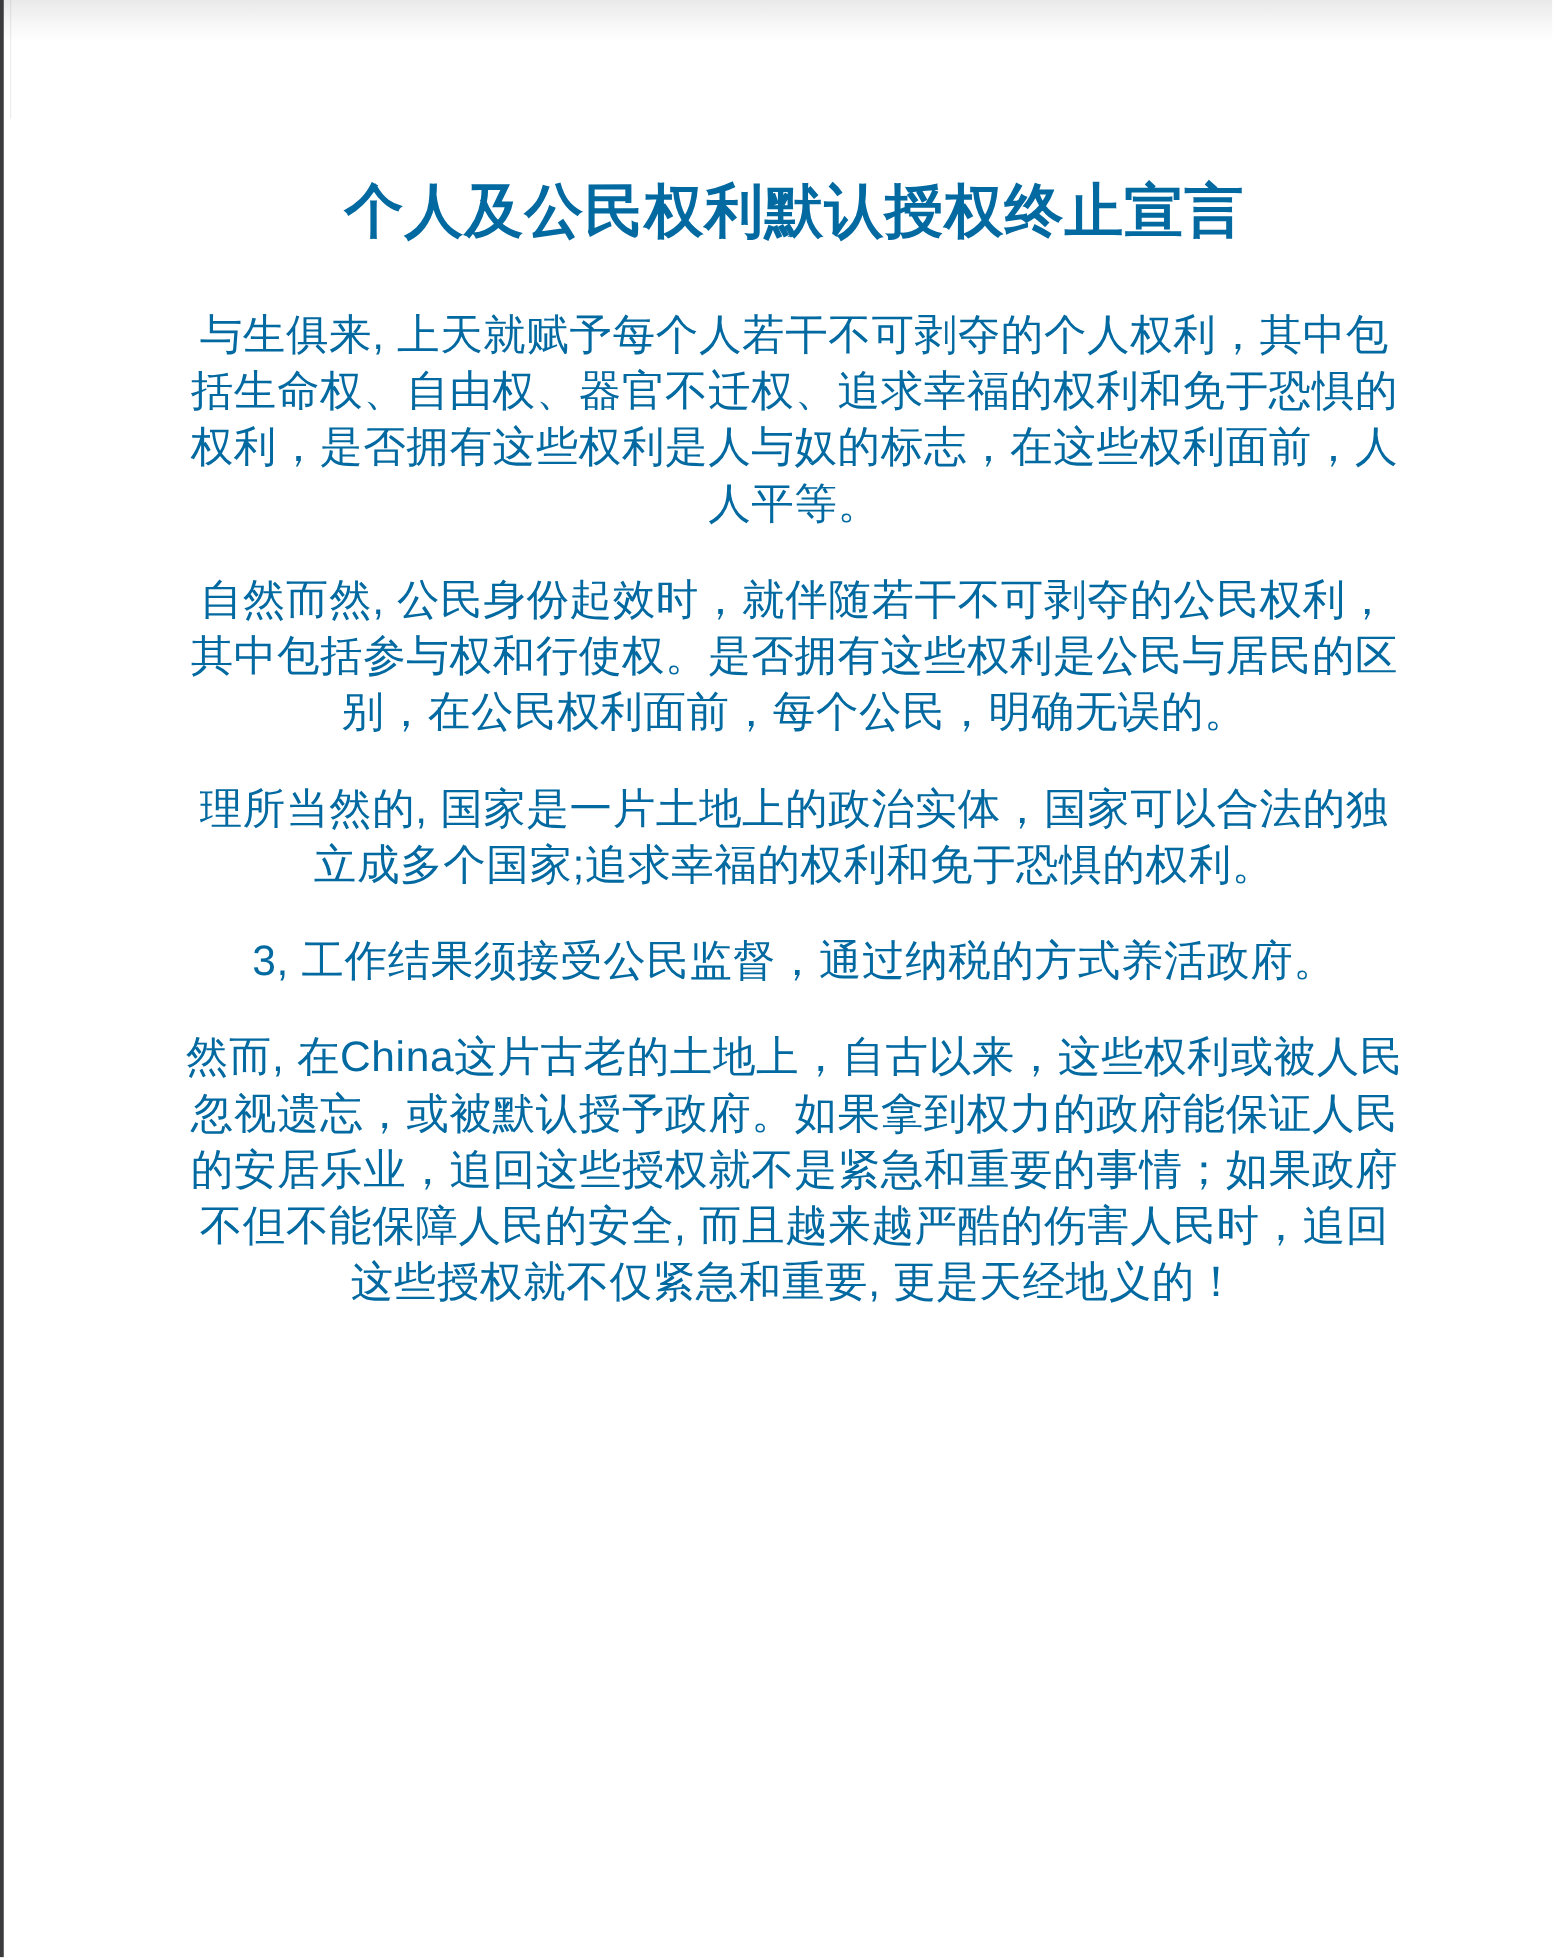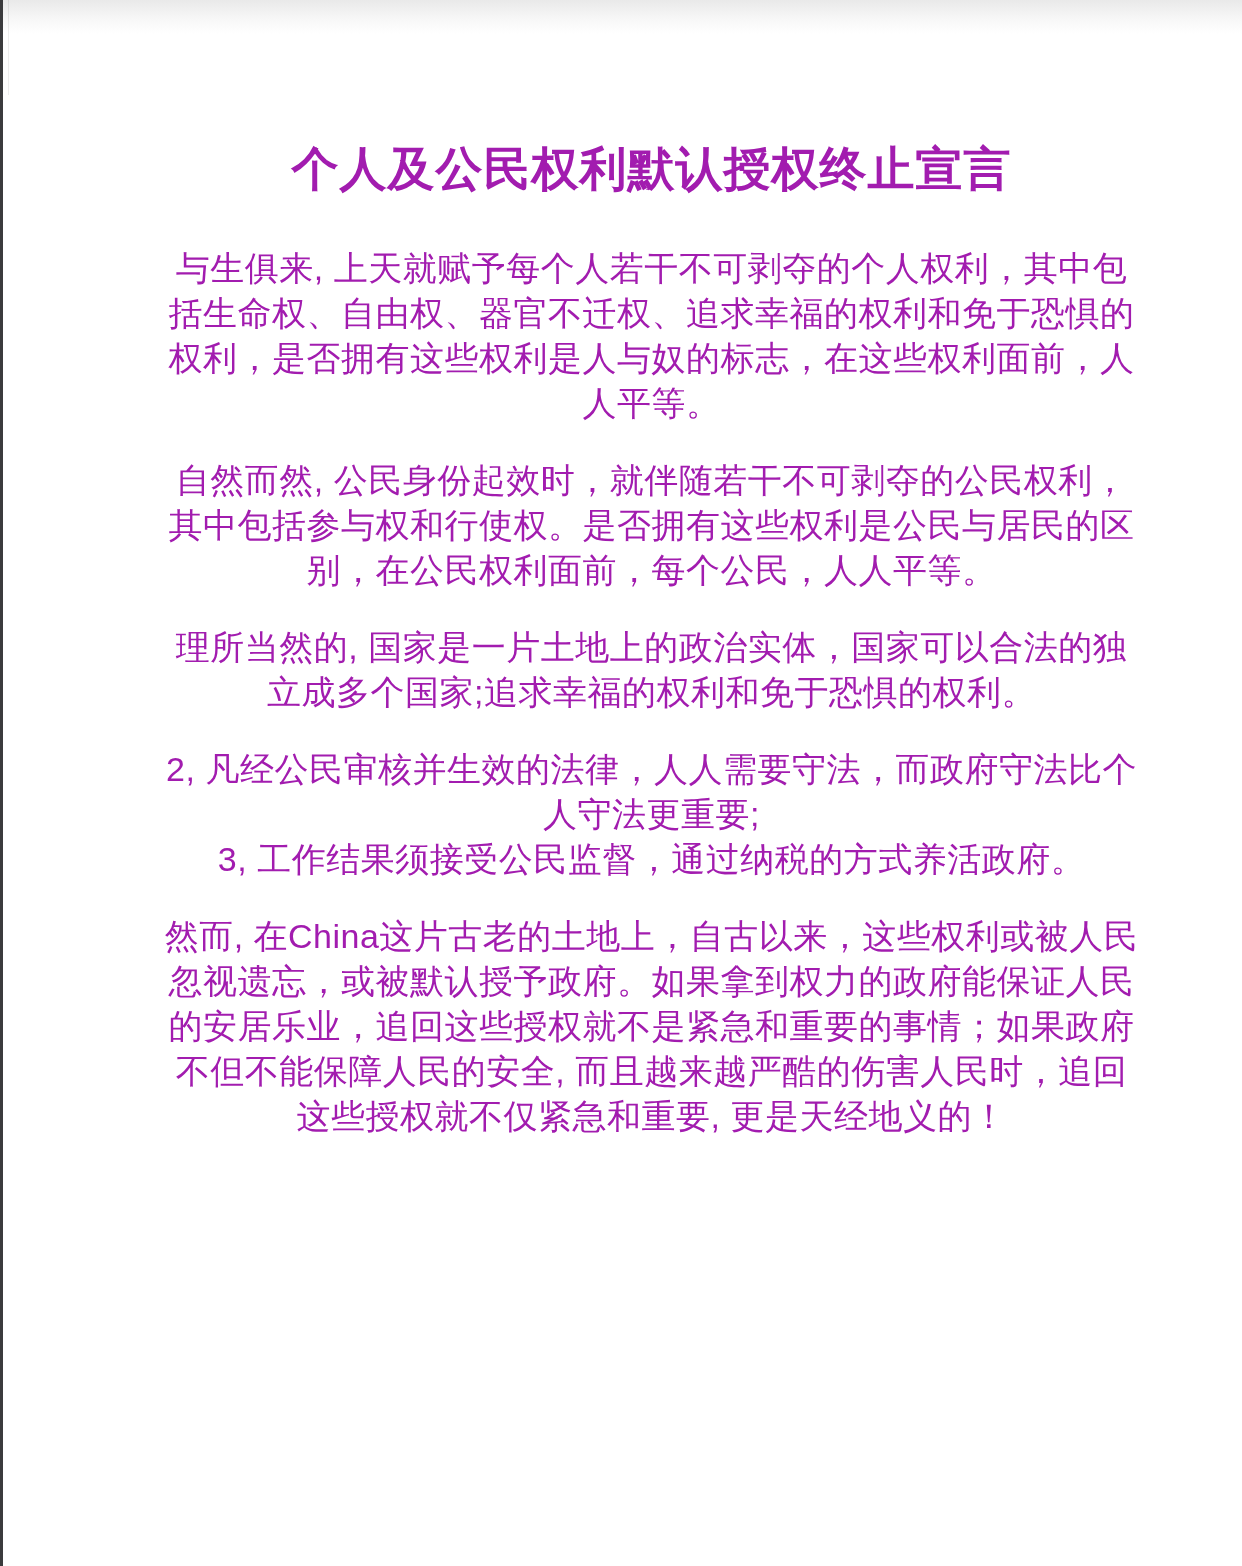--- a/index.html
+++ b/index.html
@@ -42,22 +42,21 @@
     height: 34px;
     background: linear-gradient(180deg, #e9e9e9 0%, #f7f7f7 55%, #ffffff 100%);
     pointer-events: none;
   }
   .content {
     position: absolute;
     left: 143px;
     top: 0;
     width: 985px;
     padding-top: 141px;
-    color: #a21caf;
-    margin-left: 16px;
+    color: #0369a1;
   }
   .doc-title {
     margin: 0 0 49px 0;
     font-size: 47px;
     line-height: 56px;
     font-weight: bold;
     text-align: center;
     letter-spacing: 1px;
     white-space: nowrap;
   }
@@ -83,25 +82,24 @@
 <div class="viewport">
   <div class="top-shade"></div>
   <div class="left-edge"></div>
   <div class="left-faint-line"></div>
 
   <div class="content">
     <h1 class="doc-title">个人及公民权利默认授权终止宣言</h1>
 
     <p class="para">与生俱来, 上天就赋予每个人若干不可剥夺的个人权利，其中包括生命权、自由权、器官不迁权、追求幸福的权利和免于恐惧的权利，是否拥有这些权利是人与奴的标志，在这些权利面前，人人平等。</p>
 
-    <p class="para">自然而然, 公民身份起效时，就伴随若干不可剥夺的公民权利，其中包括参与权和行使权。是否拥有这些权利是公民与居民的区别，在公民权利面前，每个公民，人人平等。</p>
+    <p class="para">自然而然, 公民身份起效时，就伴随若干不可剥夺的公民权利，其中包括参与权和行使权。是否拥有这些权利是公民与居民的区别，在公民权利面前，每个公民，明确无误的。</p>
 
     <p class="para">理所当然的, 国家是一片土地上的政治实体，国家可以合法的独立成多个国家;追求幸福的权利和免于恐惧的权利。</p>
 
 
     <div class="para">
-      <div class="list-line">2, 凡经公民审核并生效的法律，人人需要守法，而政府守法比个人守法更重要;</div>
       <div class="list-line">3, 工作结果须接受公民监督，通过纳税的方式养活政府。</div>
     </div>
 
     <p class="para">然而, 在China这片古老的土地上，自古以来，这些权利或被人民忽视遗忘，或被默认授予政府。如果拿到权力的政府能保证人民的安居乐业，追回这些授权就不是紧急和重要的事情；如果政府不但不能保障人民的安全, 而且越来越严酷的伤害人民时，追回这些授权就不仅紧急和重要, 更是天经地义的！</p>
   </div>
 </div>
 
 </body></html>

